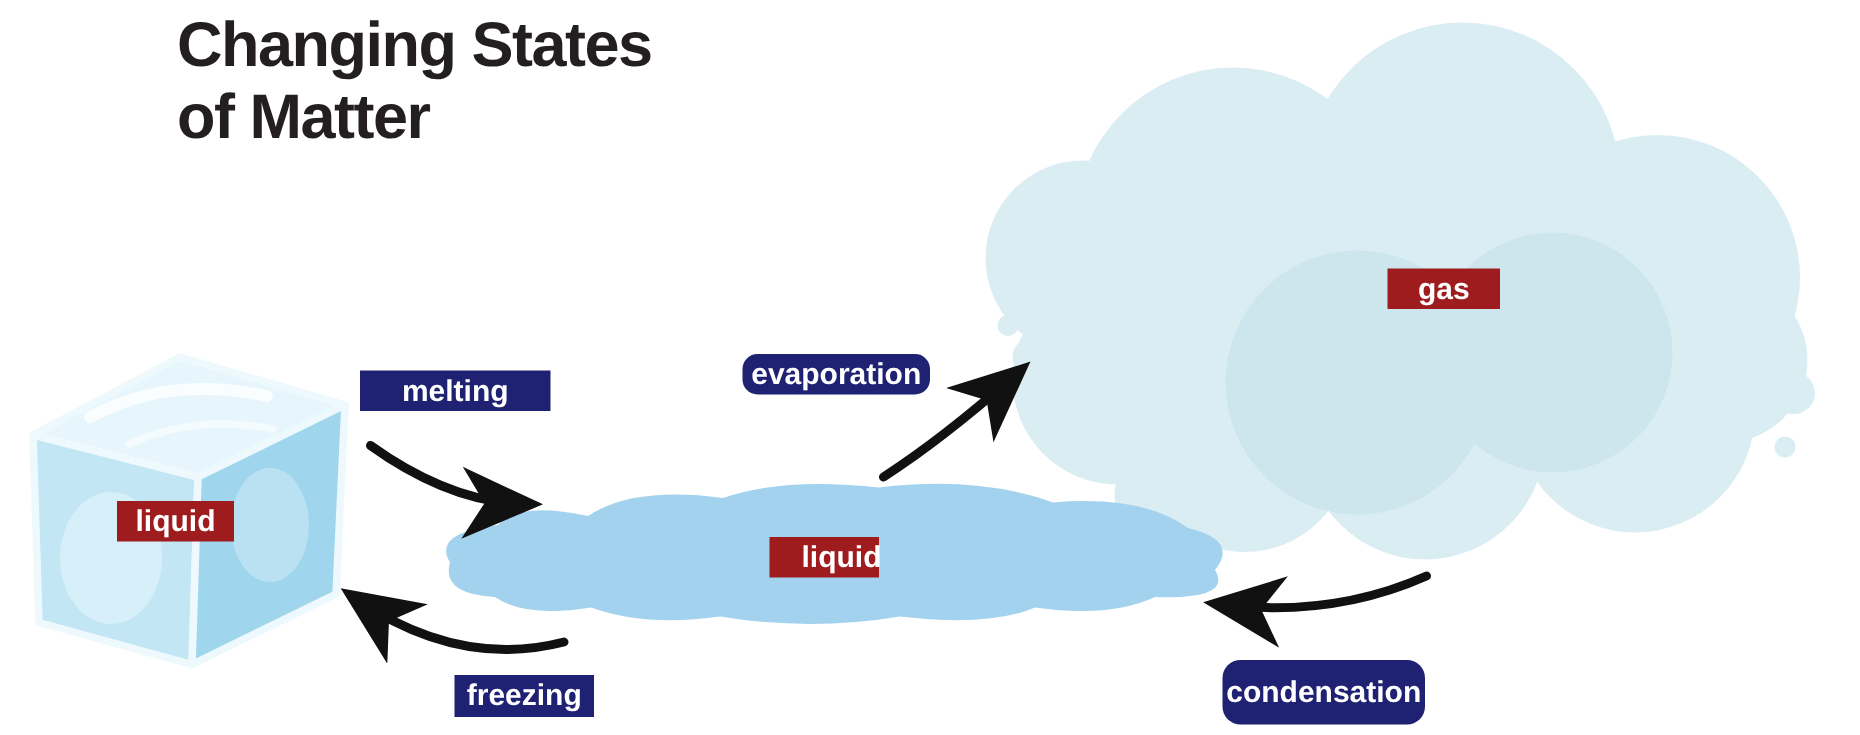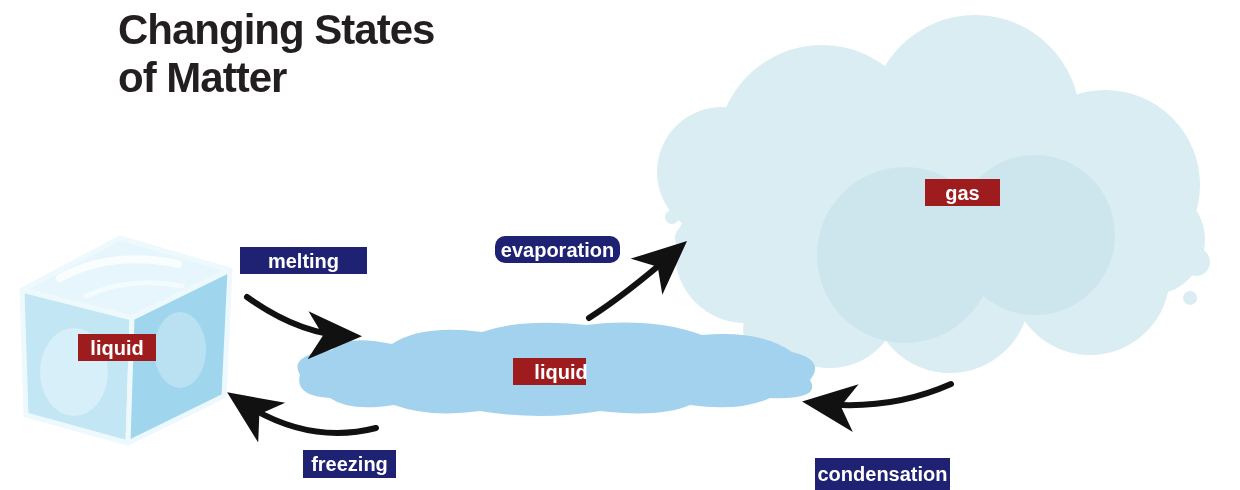--- a/index.html
+++ b/index.html
@@ -34,21 +34,21 @@
     box-sizing:border-box;white-space:nowrap;
   }
   .label.state{background:var(--state-label-bg);}
   .label.process{background:var(--process-label-bg);}
   .lbl-solid{left:78px;top:334px;width:78px;height:27px;}
   .lbl-liquid{left:513px;top:358px;width:73px;height:27px;padding-left:23px;}
   .lbl-gas{left:925px;top:179px;width:75px;height:27px;}
   .lbl-melting{left:240px;top:247px;width:127px;height:27px;}
   .lbl-evaporation{left:495px;top:236px;width:125px;height:27px;border-radius:10px;}
   .lbl-freezing{left:303px;top:450px;width:93px;height:28px;}
-  .lbl-condensation{left:815px;top:458px;width:135px;height:32px;}
+  .lbl-condensation{left:815px;top:440px;width:135px;height:43px;border-radius:12px;}
   .cloud-c{fill:var(--cloud-fill);}
   .cloud-s{fill:var(--cloud-shade);}
   .puddle{fill:var(--puddle-fill);}
   .arrow{stroke:var(--arrow);stroke-width:6;fill:none;stroke-linecap:round;}
 </style>
 </head>
 <body>
 
 <div class="stage">
 

